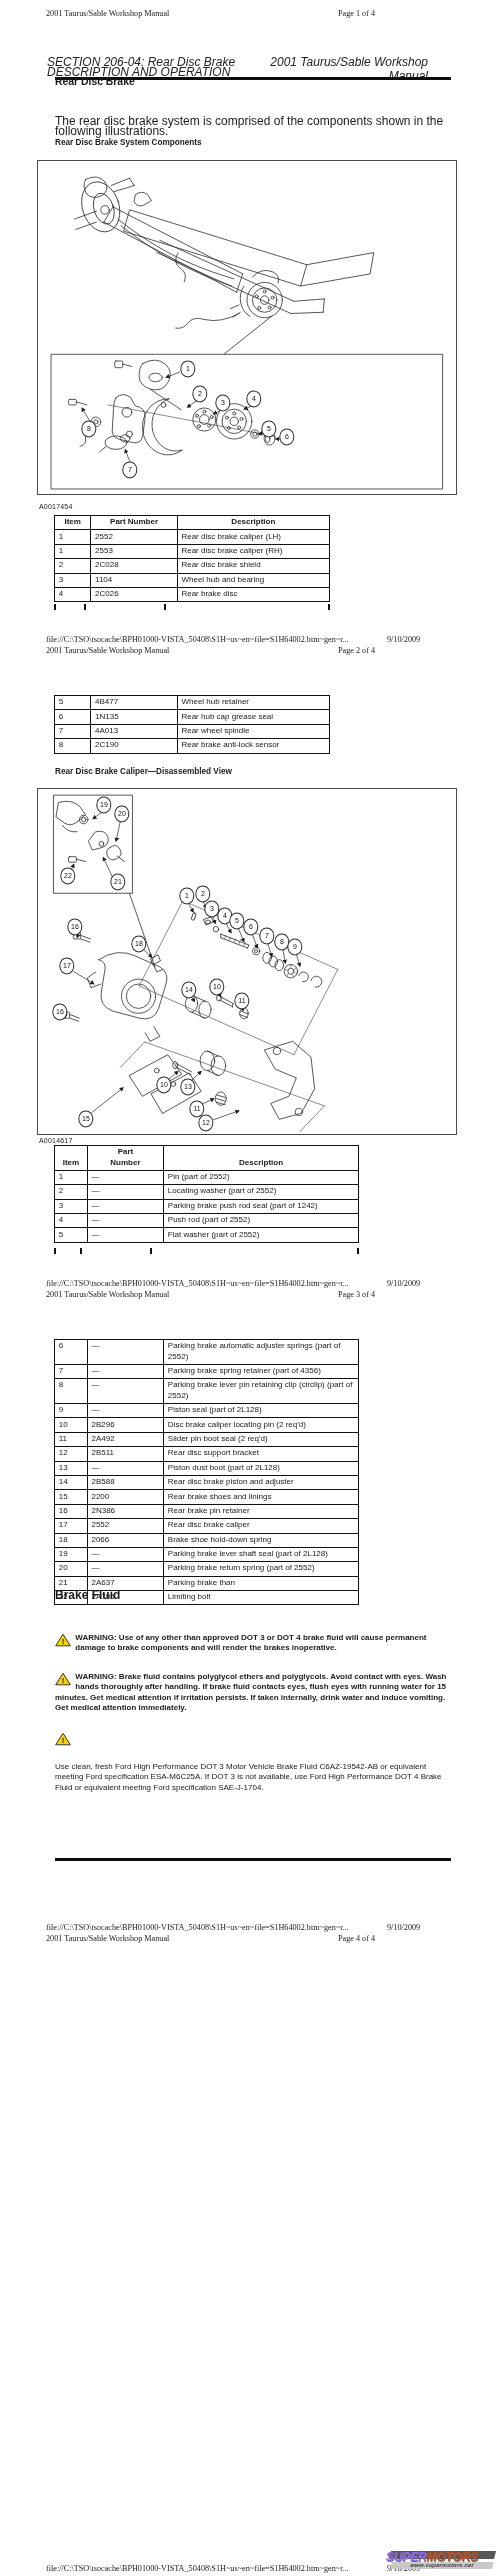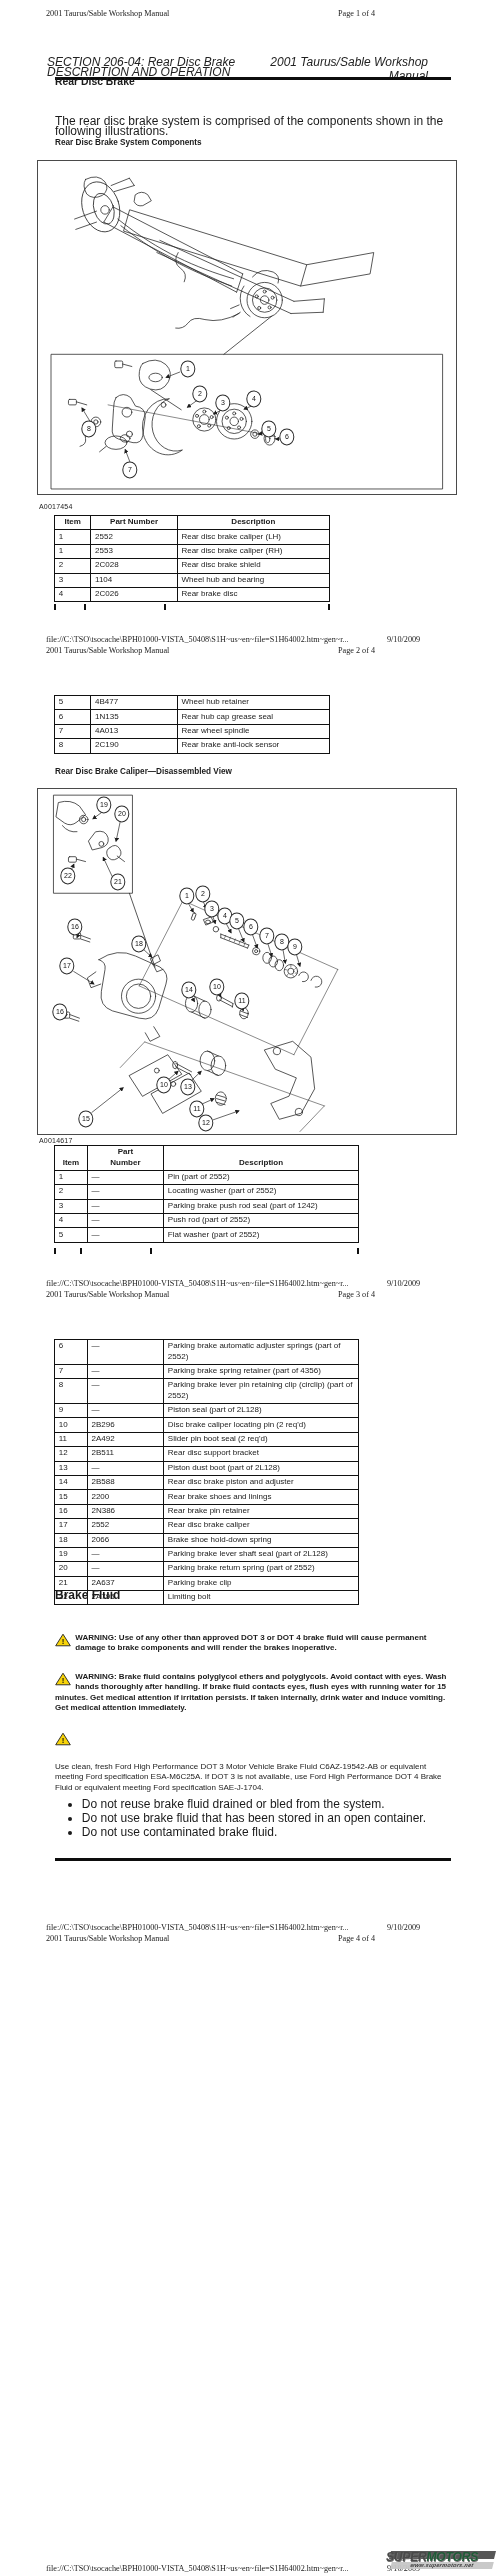--- a/index.html
+++ b/index.html
@@ -35,22 +35,22 @@
   .warn .tri{float:left;margin:0 4.3px 0 0;}
   .para{font-weight:normal;}
   ul.bullets{margin:0;padding:0 0 0 9.8px;list-style:disc;}
   ul.bullets li{margin:0 0 3.7px 0;}
   
   .wm{left:386px;top:2550px;width:111px;height:22px;z-index:9;opacity:0.95;}
   .wm-band{position:absolute;left:3.7px;top:1.2px;width:105px;height:8px;background:#4f4f4f;
       transform:skewX(-14deg);}
   .wm-text{position:absolute;left:0;top:0;font-style:italic;font-weight:bold;font-size:12.2px;
       letter-spacing:-0.3px;white-space:nowrap;text-shadow:0.6px 0.6px 0 #6a6a6a;}
-  .wm-super{color:#404040;}
-  .wm-motors{color:#14532d;}
+  .wm-super{color:#8b5cf6;}
+  .wm-motors{color:#c2410c;}
   .wm-url{position:absolute;left:4.9px;top:12.2px;width:102px;height:6.7px;background:#c7c7c7;
       transform:skewX(-14deg);color:#2e2e2e;font-size:5.5px;font-weight:bold;font-style:italic;
       text-align:center;line-height:6.7px;letter-spacing:0.3px;}
   svg .ln{stroke:#2b2b2b;fill:none;stroke-width:1.3;stroke-linejoin:round;stroke-linecap:round;}
   svg .thin{stroke-width:0.9;}
   svg .arr{stroke:#1e1e1e;fill:none;stroke-width:1.1;}
 </style>
 </head>
 <body>
 
@@ -526,21 +526,21 @@
             <td>Parking brake lever shaft seal (part of 2L128)</td>
           </tr>
           <tr>
             <td>20</td>
             <td>—</td>
             <td>Parking brake return spring (part of 2552)</td>
           </tr>
           <tr>
             <td>21</td>
             <td>2A637</td>
-            <td>Parking brake clip</td>
+            <td>Parking brake than</td>
           </tr>
           <tr>
             <td>22</td>
             <td>2A795</td>
             <td>Limiting bolt</td>
           </tr>
         </tbody>
     </table>
   </div>
 
@@ -570,27 +570,20 @@
     <span class="tri">
       <svg width="16" height="14" viewBox="0 0 26 23" style="font-size:13px">
           <polygon points="13,2 25,21 1,21" fill="#f8d40a" stroke="#222" stroke-width="1.5" stroke-linejoin="round"></polygon>
           <text x="13" y="18" text-anchor="middle" font-size="13" font-weight="bold" font-family="Liberation Sans, sans-serif" fill="#111">!</text>
         </svg>
     </span>
   </div>
 
   <div class="abs warn para" style="top:1762px">Use clean, fresh Ford High Performance DOT 3 Motor Vehicle Brake Fluid C6AZ-19542-AB or equivalent meeting Ford specification ESA-M6C25A. If DOT 3 is not available, use Ford High Performance DOT 4 Brake Fluid or equivalent meeting Ford specification SAE-J-1704.</div>
 
-  <div class="abs body-text" style="left:72px;top:1799px;width:366px">
-    <ul class="bullets">
-        <li>Do not reuse brake fluid drained or bled from the system.</li>
-        <li>Do not use brake fluid that has been stored in an open container.</li>
-        <li>Do not use contaminated brake fluid.</li>
-      </ul>
-  </div>
 
   <div class="abs rule" style="top:1858px"></div>
 
   <div class="abs serif" style="left:46px;top:1923px;width:378px">file://C:\TSO\tsocache\BPH01000-VISTA_50408\S1H~us~en~file=S1H64002.htm~gen~r...</div>
   <div class="abs serif hdr-right" style="top:1923px;width:73px">9/10/2009</div>
   <div class="abs serif hdr-left" style="top:1934px">2001 Taurus/Sable Workshop Manual</div>
   <div class="abs serif hdr-right" style="top:1934px;width:122px">Page 4 of 4</div>
 
   <div class="abs serif" style="left:46px;top:2564px;width:378px">file://C:\TSO\tsocache\BPH01000-VISTA_50408\S1H~us~en~file=S1H64002.htm~gen~r...</div>
   <div class="abs serif hdr-right" style="top:2564px;width:73px">9/10/2009</div>

